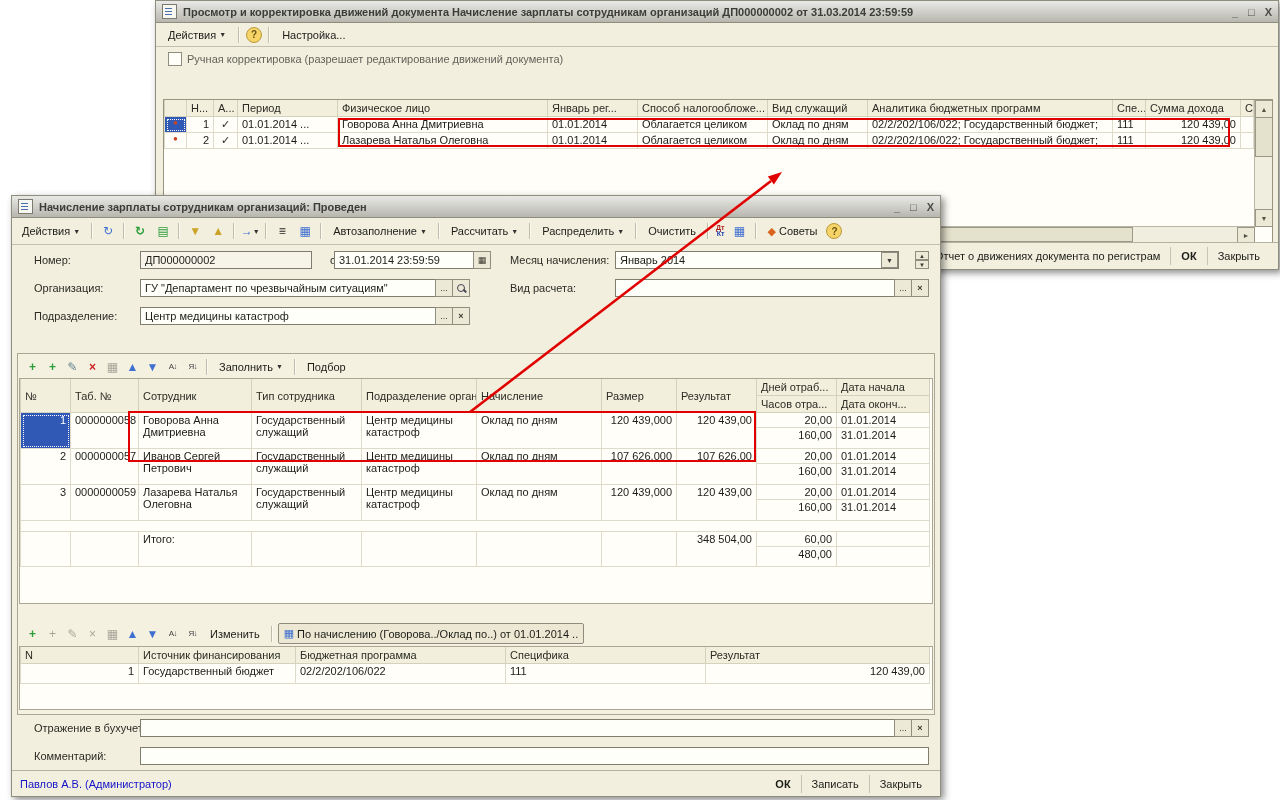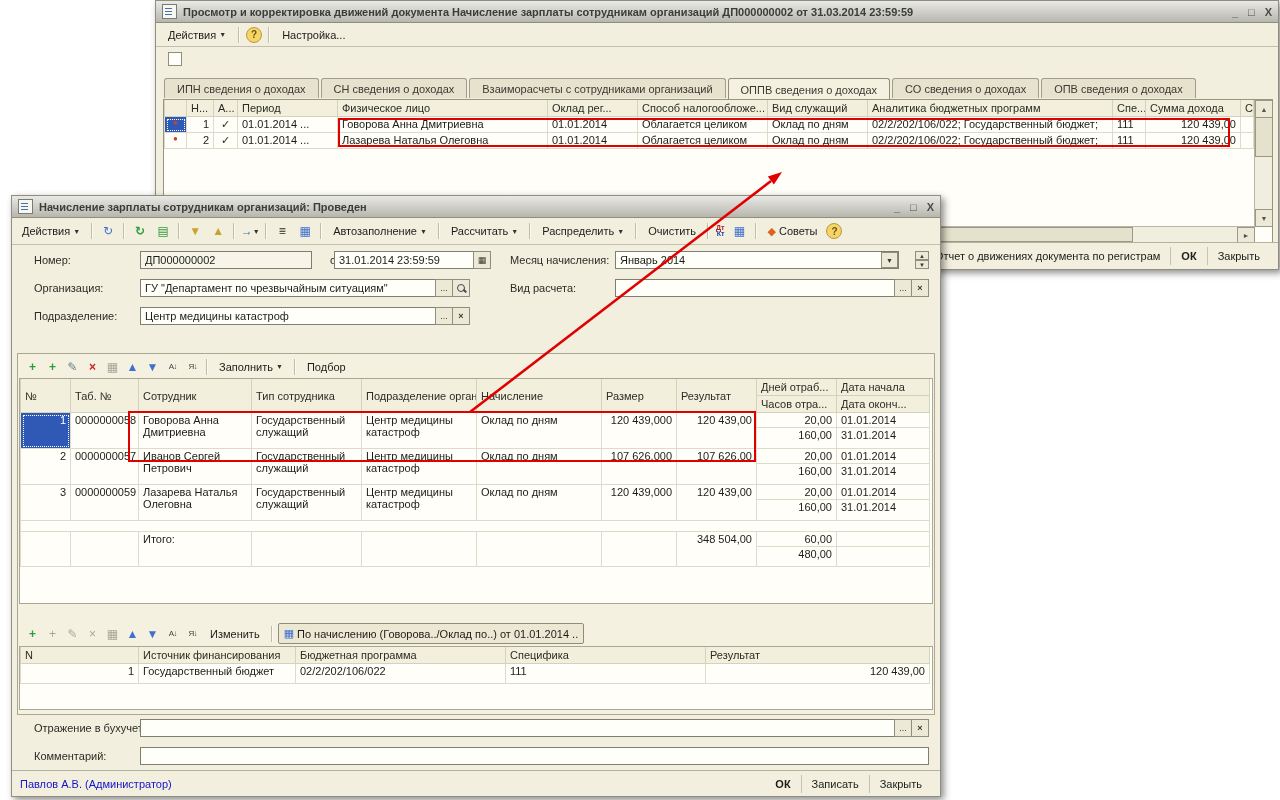--- a/index.html
+++ b/index.html
@@ -95,28 +95,21 @@
       </span>
       <span class="sep"></span>
       <span class="helpc">?</span>
       <span class="sep"></span>
       <span class="mitem">
           <span>Настройка...</span>
         </span>
     </div>
     <div class="cbrow" style="left:12px;top:51px;">
       <span class="cbox"></span>
-    </div>
-    <div class="tabstrip" style="left:8px;top:71px;height:26px;">
-      <span class="tab">ИПН сведения о доходах</span>
-      <span class="tab">СН сведения о доходах</span>
-      <span class="tab">Взаиморасчеты с сотрудниками организаций</span>
-      <span class="tab active">ОППВ сведения о доходах</span>
-      <span class="tab">СО сведения о доходах</span>
-      <span class="tab">ОПВ сведения о доходах</span>
+      <span>Ручная корректировка (разрешает редактирование движений документа)</span>
     </div>
 
     <div class="tablewrap" style="left:7px;top:98px;width:1108px;height:142px;">
       <table class="grid" style="width:1090px;">
         <colgroup>
           <col style="width:22px">
             <col style="width:27px">
             <col style="width:24px">
             <col style="width:100px">
           <col style="width:210px">
@@ -128,21 +121,21 @@
             <col style="width:95px">
             <col>
         </colgroup>
         <tbody>
             <tr>
           <th></th>
           <th>Н...</th>
           <th>А...</th>
           <th>Период</th>
           <th>Физическое лицо</th>
-          <th>Оклад рег...</th>
+          <th>Январь рег...</th>
           <th>Способ налогообложе...</th>
           <th>Вид служащий</th>
           <th>Аналитика бюджетных программ</th>
           <th>Спе...</th>
           <th>Сумма дохода</th>
           <th>Сум</th>
         </tr>
         <tr>
           <td class="recdot selcell"><span>●</span></td>
           <td class="num">1</td>

